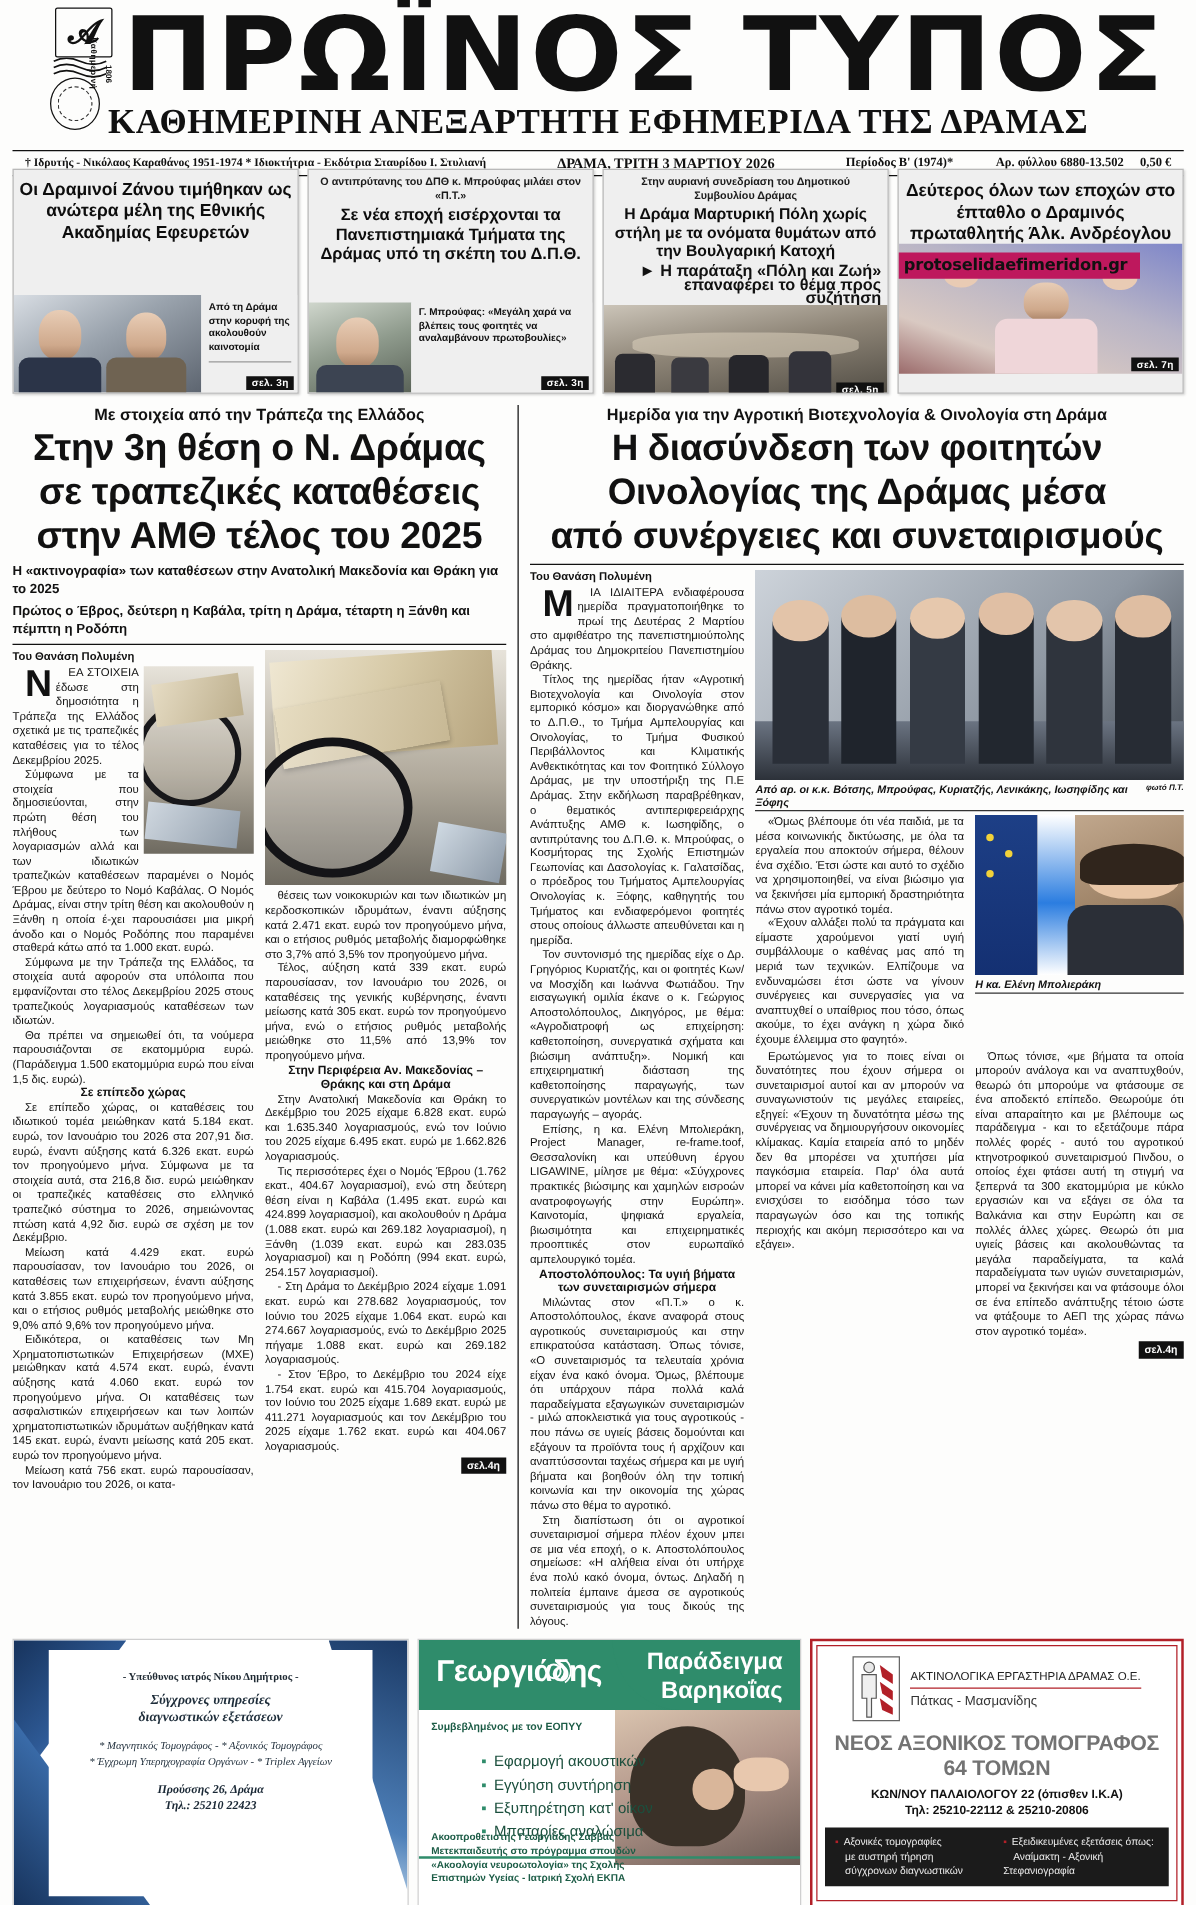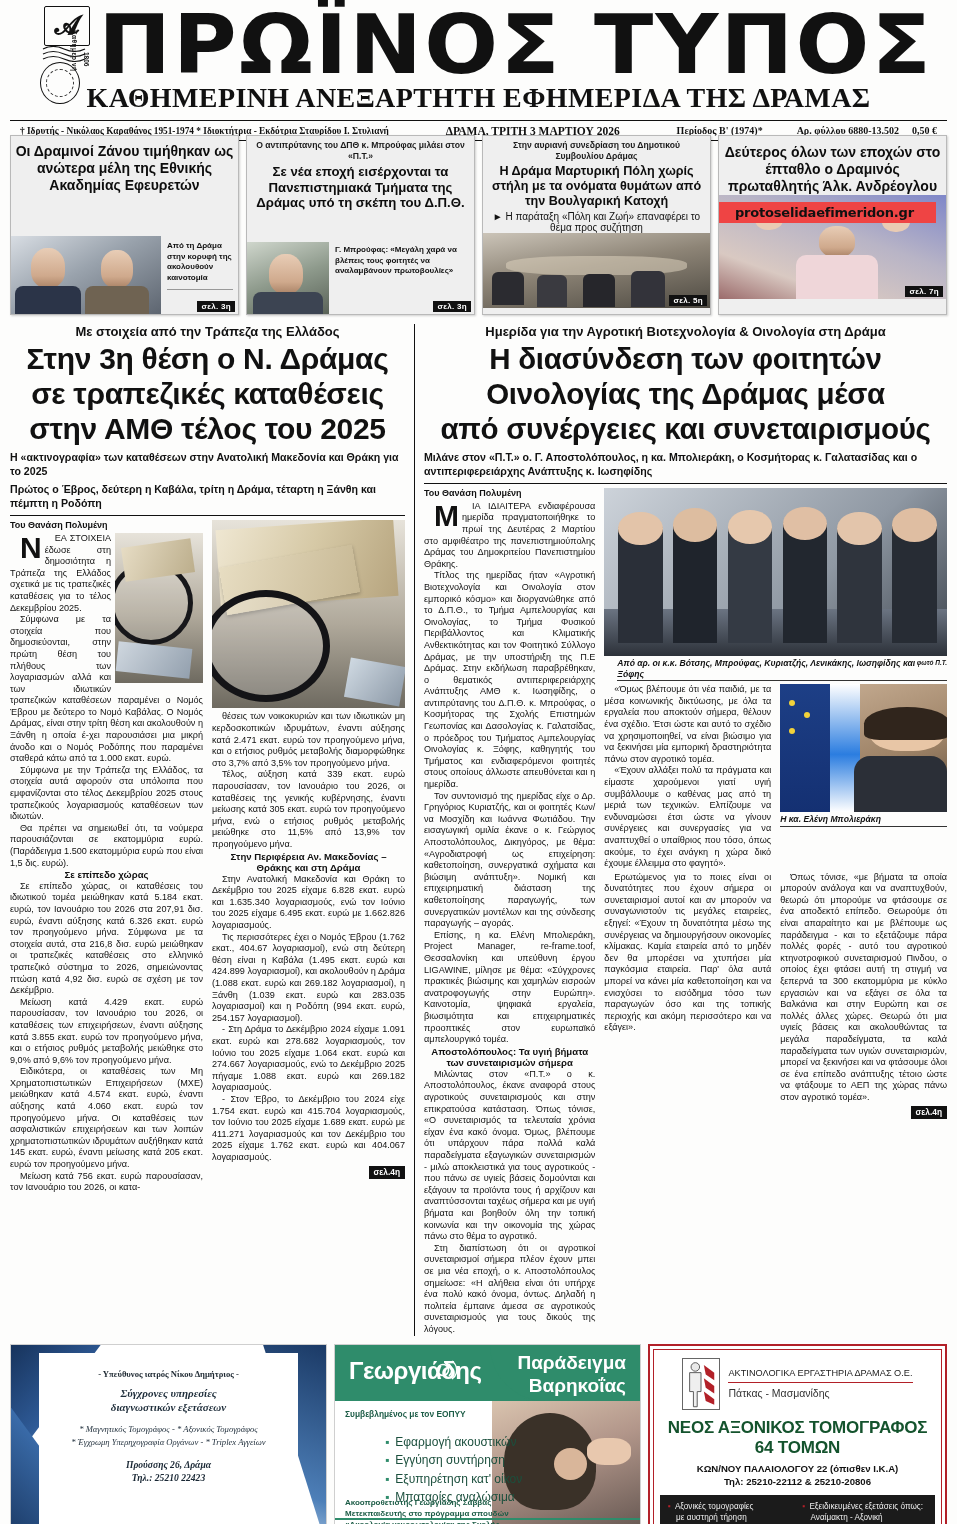--- a/index.html
+++ b/index.html
@@ -79,22 +79,22 @@
     line-height:11px; padding:4px 5px 0;
   }
   .teaser .head {
     font-size:13.2px; font-weight:bold; text-align:center; line-height:15.5px;
     padding:2px 4px 0; color:#0d0d0d;
   }
   .teaser.t1 .head { font-size:14px; line-height:17px; padding-top:7px; }
   .teaser.t3 .head { font-size:12.6px; line-height:15px; }
   .teaser.t4 .head { font-size:14px; line-height:17px; padding-top:8px; }
   .teaser .bullet {
-    font-size:10px; font-weight:normal; line-height:10.5px; padding:3px 5px 0;
-    text-align:center;
+    font-size:13px; font-weight:bold; line-height:10.5px; padding:3px 5px 0;
+    text-align:right;
   }
   .teaser-media { position:absolute; left:0; right:0; bottom:0; }
   .ph { background:#8a8f96; position:relative; overflow:hidden; }
   .ph.grad1 { background:linear-gradient(150deg,#d8dde3 0%,#9aa3ad 45%,#5d6570 100%); }
   .ph.grad2 { background:linear-gradient(160deg,#cfd6cc 0%,#8e9a8c 50%,#5a6358 100%); }
   .ph.grad3 { background:linear-gradient(170deg,#cbc4b8 0%,#8d8476 45%,#4e4a42 100%); }
   .ph.grad4 { background:linear-gradient(200deg,#7f87c9 0%,#b8b4c6 40%,#d9c9c2 75%,#9b6b6b 100%); }
   .ph.grad5 { background:linear-gradient(180deg,#e7e3da 0%,#b0a99b 55%,#6e6a60 100%); }
   .ph.grad6 { background:linear-gradient(135deg,#cdd3da 0%,#8f98a3 60%,#3e454e 100%); }
   .face {
@@ -105,22 +105,22 @@
     position:absolute; border-radius:8px 8px 0 0;
   }
   .sidecap {
     font-size:8px; font-weight:bold; line-height:10.5px; color:#111;
   }
   .pagetag {
     position:absolute; right:3px; bottom:2px; background:#111; color:#fff;
     font-size:8px; font-weight:bold; padding:1px 4px; letter-spacing:.3px;
   }
   .watermark {
-    position:absolute; left:-6px; top:66px; background:#ef4444; color:#111;
-    font-size:13px; font-weight:bold; padding:3px 22px; white-space:nowrap;
+    position:absolute; left:-6px; top:66px; background:#be185d; color:#111;
+    font-size:13px; font-weight:bold; padding:3px 10px; white-space:nowrap;
     font-family:"DejaVu Sans", sans-serif; letter-spacing:-.2px; z-index:20;
   }
 
   
   .main { display:flex; gap:9px; margin-top:9px; }
   .col-left { width:395px; }
   .col-right { flex:1; }
   .vdiv { width:1px; background:#111; }
 
   .art-kicker {
@@ -207,21 +207,21 @@
   .ad2 .footer { position:absolute; left:0; right:0; bottom:0; height:40px;
      border-top:2px solid #2f8c6b; text-align:center; padding-top:4px;
      font-size:8.6px; font-weight:bold; line-height:13px; }
 
   .ad3 { flex:1; background:#fff; border:2px solid #b22028; }
   .ad3 .in { position:absolute; inset:3px; border:1px solid #b22028; padding:8px 6px; text-align:center; }
   .ad3 .toprow { display:flex; align-items:center; justify-content:center; gap:8px; }
   .ad3 .bodyicon { width:38px; height:52px; border:1.2px solid #666; position:relative; }
   .ad3 .co { font-size:9.2px; color:#222; }
   .ad3 .names { font-size:10.5px; color:#333; margin-top:4px; }
-  .ad3 .big { color:#14532d; font-size:17px; font-weight:bold; margin-top:8px; letter-spacing:-.2px;}
+  .ad3 .big { color:#737373; font-size:17px; font-weight:bold; margin-top:8px; letter-spacing:-.2px;}
   .ad3 .addr { font-size:9.6px; font-weight:bold; margin-top:4px; line-height:13px;}
   .ad3 .dark { background:#1b1b1b; color:#eee; margin-top:7px; padding:6px 8px; display:flex; gap:10px; text-align:left;}
   .ad3 .dark ul { margin:0; padding:0; list-style:none; font-size:8.2px; line-height:11.5px; flex:1;}
   .ad3 .dark li::before { content:"▪"; color:#b22028; margin-right:4px; }
   .ad3 .dark li.nb::before { content:""; margin-right:8px; }
 </style>
 </head>
 <body>
 
 <div class="page">
@@ -366,21 +366,20 @@
       </div>
     </div>
 
     <div class="vdiv"></div>
 
     <div class="col-right">
       <div class="art-kicker">Ημερίδα για την Αγροτική Βιοτεχνολογία &amp; Οινολογία στη Δράμα</div>
       <div class="art-head right">Η διασύνδεση των φοιτητών</div>
       <div class="art-head right">Οινολογίας της Δράμας μέσα</div>
       <div class="art-head right">από συνέργειες και συνεταιρισμούς</div>
-      <div class="art-sub">Μιλάνε στον «Π.Τ.» ο. Γ. Αποστολόπουλος, η κα. Μπολιεράκη, ο Κοσμήτορας κ. Γαλατασίδας και ο αντιπεριφερειάρχης Ανάπτυξης κ. Ιωσηφίδης</div>
       <div class="hr-b"></div>
 
       <div class="cols-wrap">
 
         <div class="c body-col">
           <div class="byline">Του Θανάση Πολυμένη</div>
           <p class="dropcap">ΜΙΑ ΙΔΙΑΙΤΕΡΑ ενδιαφέρουσα ημερίδα πραγματοποιήθηκε το πρωί της Δευτέρας 2 Μαρτίου στο αμφιθέατρο της πανεπιστημιούπολης Δράμας του Δημοκριτείου Πανεπιστημίου Θράκης.</p>
           <p>Τίτλος της ημερίδας ήταν «Αγροτική Βιοτεχνολογία και Οινολογία στον εμπορικό κόσμο» και διοργανώθηκε από το Δ.Π.Θ., το Τμήμα Αμπελουργίας και Οινολογίας, το Τμήμα Φυσικού Περιβάλλοντος και Κλιματικής Ανθεκτικότητας και τον Φοιτητικό Σύλλογο Δράμας, με την υποστήριξη της Π.Ε Δράμας. Στην εκδήλωση παραβρέθηκαν, ο θεματικός αντιπεριφερειάρχης Ανάπτυξης ΑΜΘ κ. Ιωσηφίδης, ο αντιπρύτανης του Δ.Π.Θ. κ. Μπρούφας, ο Κοσμήτορας της Σχολής Επιστημών Γεωπονίας και Δασολογίας κ. Γαλατσίδας, ο πρόεδρος του Τμήματος Αμπελουργίας Οινολογίας κ. Ξόφης, καθηγητής του Τμήματος και ενδιαφερόμενοι φοιτητές στους οποίους άλλωστε απευθύνεται και η ημερίδα.</p>
           <p>Τον συντονισμό της ημερίδας είχε ο Δρ. Γρηγόριος Κυριατζής, και οι φοιτητές Κων/να Μοσχίδη και Ιωάννα Φωτιάδου. Την εισαγωγική ομιλία έκανε ο κ. Γεώργιος Αποστολόπουλος, Δικηγόρος, με θέμα: «Αγροδιατροφή ως επιχείρηση: καθετοποίηση, συνεργατικά σχήματα και βιώσιμη ανάπτυξη». Νομική και επιχειρηματική διάσταση της καθετοποίησης παραγωγής, των συνεργατικών μοντέλων και της σύνδεσης παραγωγής – αγοράς.</p>
           <p>Επίσης, η κα. Ελένη Μπολιεράκη, Project Manager, re-frame.toof, Θεσσαλονίκη και υπεύθυνη έργου LIGAWINE, μίλησε με θέμα: «Σύγχρονες πρακτικές βιώσιμης και χαμηλών εισροών ανατροφογωγής στην Ευρώπη». Καινοτομία, ψηφιακά εργαλεία, βιωσιμότητα και επιχειρηματικές προοπτικές στον ευρωπαϊκό αμπελουργικό τομέα.</p>
@@ -400,21 +399,21 @@
             <div style="position:absolute; left:36%; top:17%; width:13%; height:75%; background:#343a44; border-radius:14px 14px 0 0;"></div>
             <div style="position:absolute; left:36%; top:13%; width:13%; height:20%; background:#e6c8ad; border-radius:50%;"></div>
             <div style="position:absolute; left:52%; top:15%; width:13%; height:77%; background:#22272f; border-radius:14px 14px 0 0;"></div>
             <div style="position:absolute; left:52%; top:11%; width:13%; height:20%; background:#e0bfa4; border-radius:50%;"></div>
             <div style="position:absolute; left:68%; top:18%; width:13%; height:74%; background:#2f343d; border-radius:14px 14px 0 0;"></div>
             <div style="position:absolute; left:68%; top:14%; width:13%; height:20%; background:#e3c5ab; border-radius:50%;"></div>
             <div style="position:absolute; left:84%; top:16%; width:13%; height:76%; background:#272c34; border-radius:14px 14px 0 0;"></div>
             <div style="position:absolute; left:84%; top:12%; width:13%; height:20%; background:#dfbea2; border-radius:50%;"></div>
           </div>
           <div style="display:flex; gap:8px; margin-top:2px;">
-            <div style="flex:1;margin-left:13px;">
+            <div style="flex:1;">
               <div class="cap">
                 <span class="cap-credit">φωτό Π.Τ.</span>
                 <span>Από αρ. οι κ.κ. Βότσης, Μπρούφας, Κυριατζής, Λενικάκης, Ιωσηφίδης και Ξόφης</span>
               </div>
             </div>
           </div>
 
           <div class="cols-wrap" style="margin-top:3px;">
             <div class="c body-col">
               <p>«Όμως βλέπουμε ότι νέα παιδιά, με τα μέσα κοινωνικής δικτύωσης, με όλα τα εργαλεία που αποκτούν σήμερα, θέλουν ένα σχέδιο. Έτσι ώστε και αυτό το σχέδιο να χρησιμοποιηθεί, να είναι βιώσιμο για να ξεκινήσει μία εμπορική δραστηριότητα πάνω στον αγροτικό τομέα.</p>

